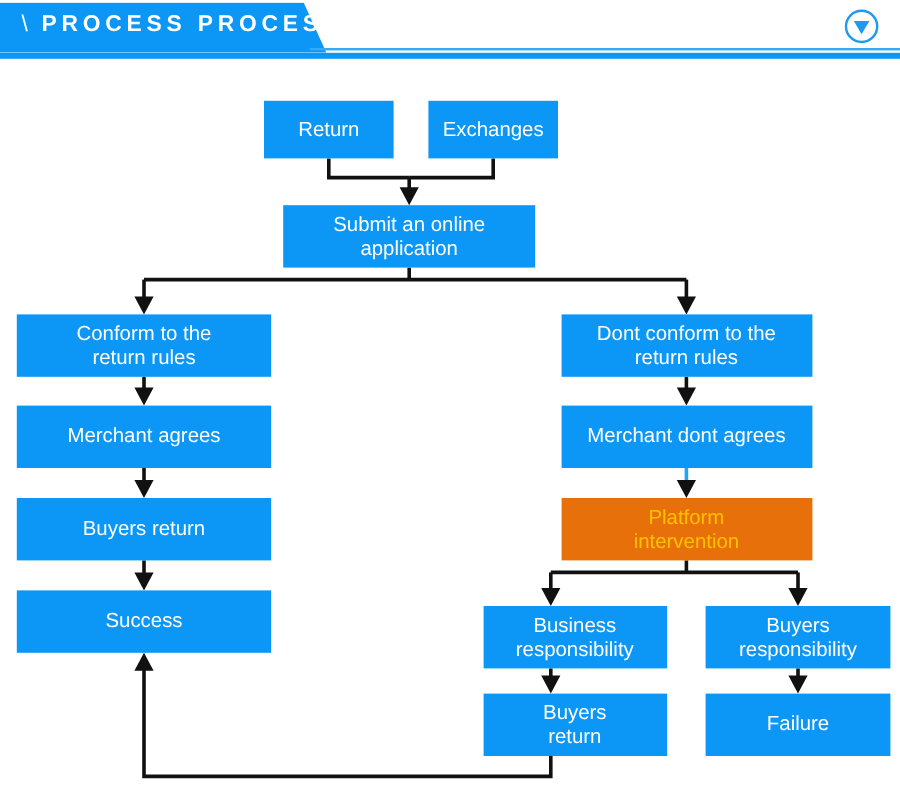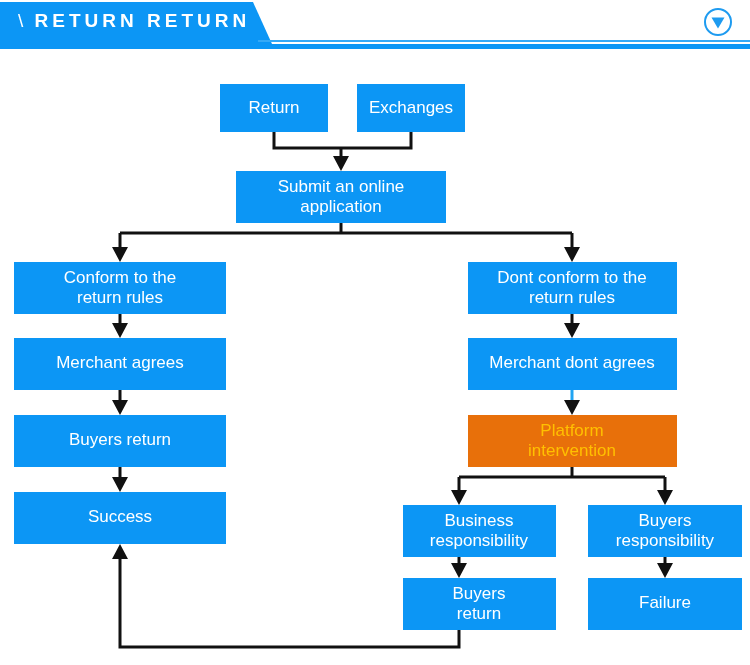--- a/index.html
+++ b/index.html
@@ -86,21 +86,21 @@
   .edge.blueline { stroke: #21A4F2; }
   .arrowhead { fill: #111111; }
 </style>
 </head>
 <body>
 
 <div id="header">
   <div class="hdr-band"></div>
   <div class="hdr-title">
     <span class="hdr-slash">\</span>
-    <span>RETURN RETURN</span>
+    <span>PROCESS PROCESS</span>
   </div>
   <div class="hdr-rule-thin"></div>
   <div class="hdr-rule-thick"></div>
   <div class="hdr-circle">
     <svg width="32" height="32" viewBox="0 0 32 32">
       <circle cx="16" cy="16" r="13" fill="#ffffff" stroke="#1E9BF0" stroke-width="2"></circle>
       <polygon points="9.5,11.5 22.5,11.5 16,22.5" fill="#1E9BF0"></polygon>
     </svg>
   </div>
 </div>

